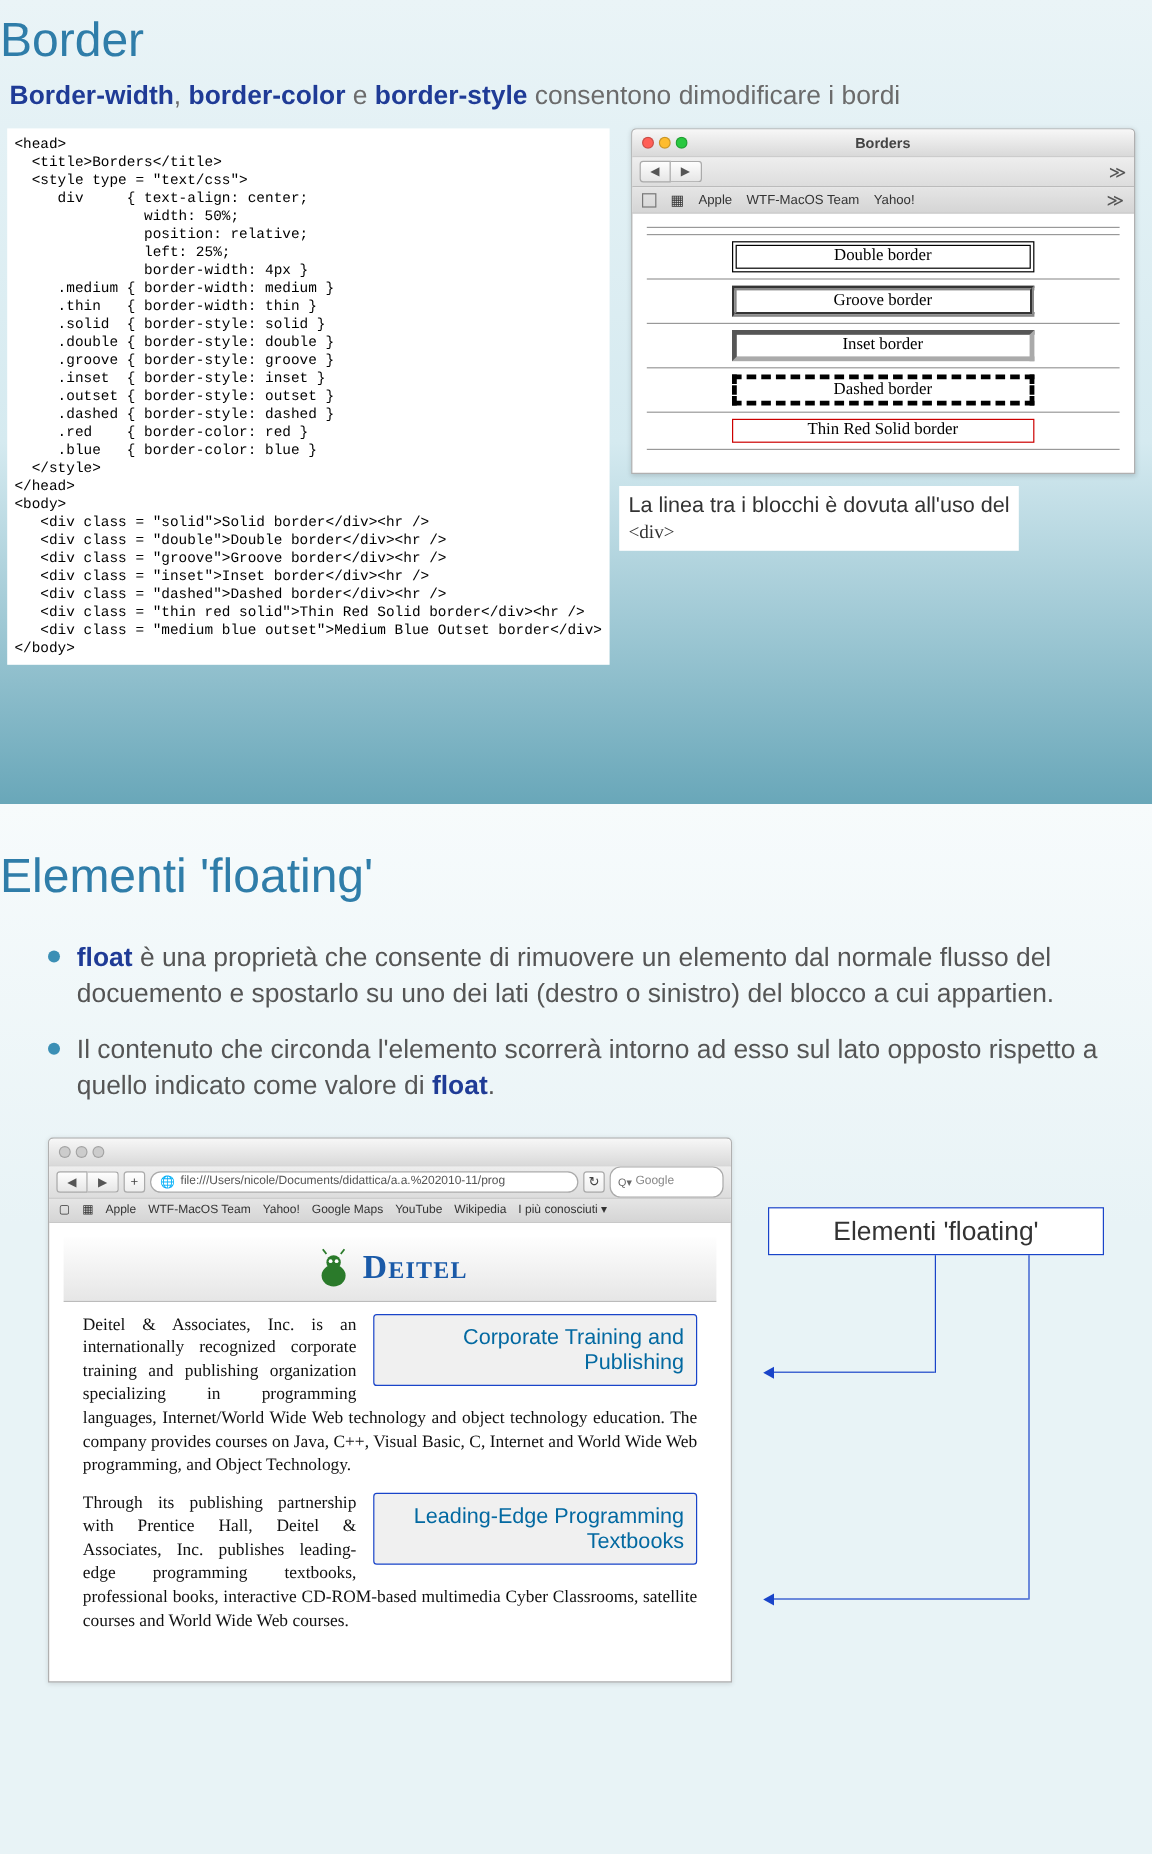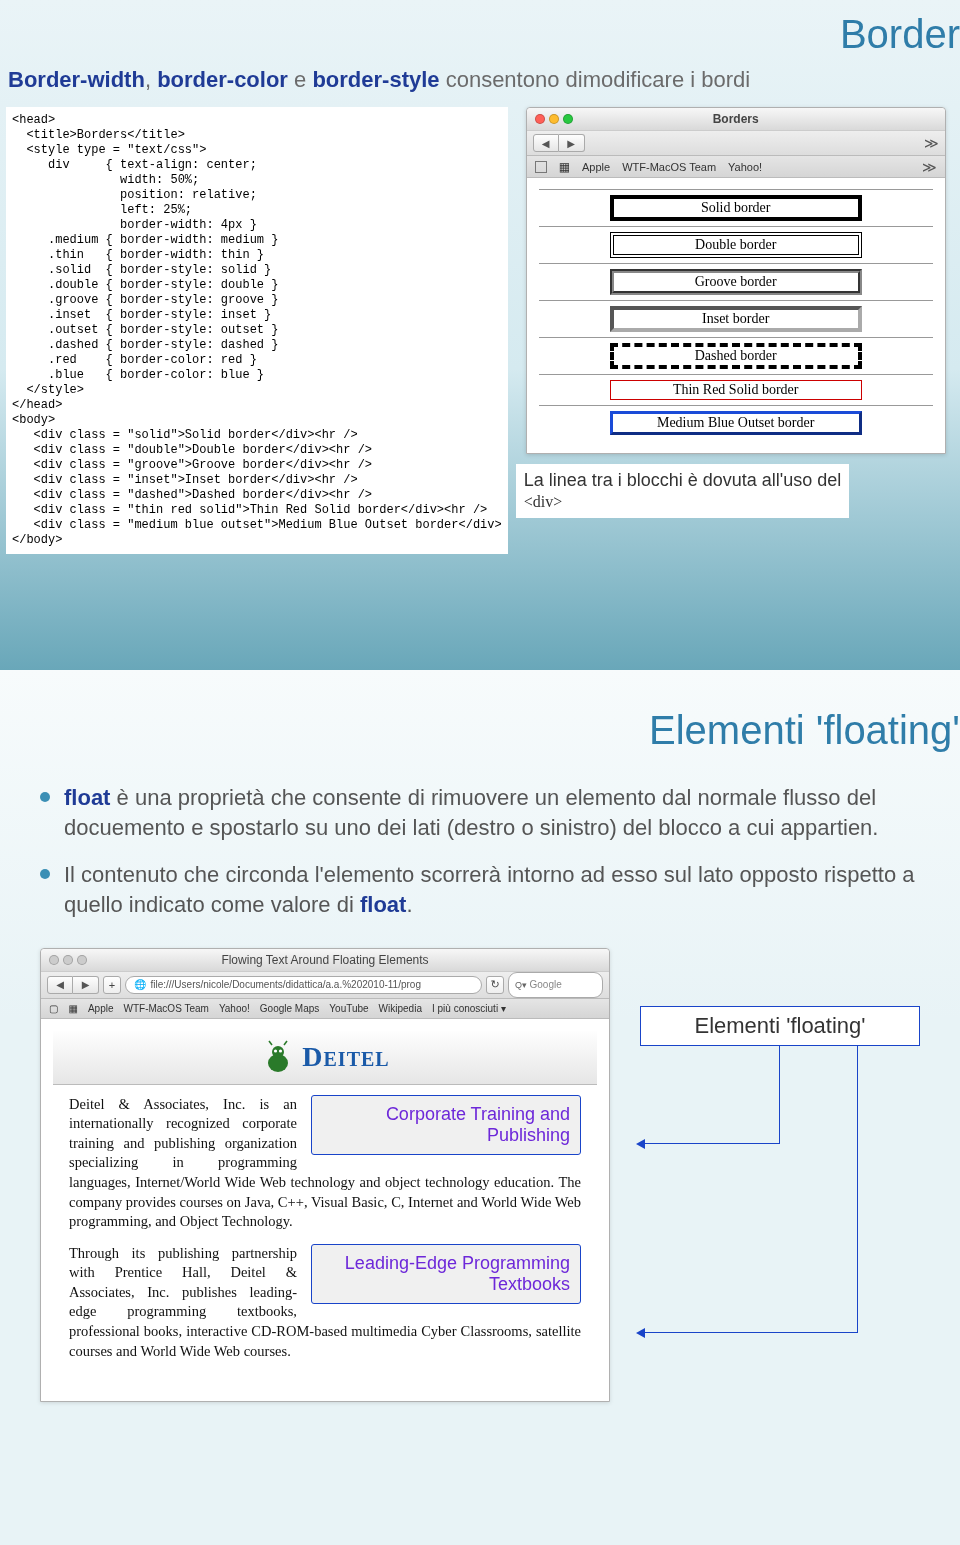--- a/index.html
+++ b/index.html
@@ -2,21 +2,21 @@
 <html><head>
 <meta charset="utf-8">
 <style>
   * { box-sizing: border-box; margin: 0; padding: 0; }
   body { font-family: Arial, Helvetica, sans-serif; width: 960px; background: #fff; }
 
   .slide { width: 960px; position: relative; }
   .slide1 { height: 670px; background: linear-gradient(to bottom, #eaf4f7 0%, #d5eaf0 55%, #69a7b9 100%); padding: 12px 0 0 0; }
   .slide2 { height: 875px; background: linear-gradient(to bottom, #f7fbfc 0%, #e8f3f6 40%, #e8f3f6 100%); padding: 38px 0 0 0; }
 
-  .slide-title { font-size: 40px; color: #2f7da9; text-align: right; font-weight: 400; margin-bottom: 10px; }
+  .slide-title { font-size: 40px; color: #2f7da9; text-align: left; font-weight: 400; margin-bottom: 10px; }
   .subtitle-row { font-size: 22px; color: #6b6b6b; padding: 0 8px 14px 8px; }
   .subtitle-row .strong-blue { color: #1f3b96; font-weight: 700; }
 
   .content-row { display: flex; padding: 0 6px; gap: 8px; }
   .code-block { background: #fff; padding: 6px 6px; font-family: "Courier New", monospace; font-size: 12px; line-height: 1.25; white-space: pre; flex: 0 0 480px; }
   .right-col { flex: 1; }
 
   
   .mac-window { background: #fff; border: 1px solid #b0b0b0; border-radius: 4px 4px 0 0; width: 420px; margin-left: 10px; box-shadow: 0 1px 4px rgba(0,0,0,0.15); }
   .mac-titlebar { background: linear-gradient(#f7f7f7, #d9d9d9); height: 22px; border-radius: 4px 4px 0 0; display: flex; align-items: center; padding: 0 8px; font-size: 12px; color: #444; position: relative; }
@@ -64,21 +64,21 @@
   .bookbar2 { background: linear-gradient(#e5e5e5, #d5d5d5); height: 20px; border-bottom: 1px solid #bbb; display:flex; align-items:center; padding:0 8px; gap:10px; font-size:10px; color:#333; overflow:hidden; white-space:nowrap;}
   .bookbar2 span{flex:0 0 auto;}
 
   .page-body { padding: 12px; font-family: Georgia, serif; }
   .deitel-header { background: linear-gradient(#fefefe,#e6e6e6); height:54px; border-bottom:1px solid #bbb; display:flex; align-items:center; justify-content:center; gap:6px;}
   .bug-icon { width:36px; height:36px; position:relative; }
   .bug-icon svg { width:36px; height:36px; }
   .deitel-name { font-family: Georgia, serif; font-size: 28px; font-weight:700; color:#1a5aa8; letter-spacing:1px; font-variant: small-caps;}
   .article { padding: 10px 16px 16px 16px; font-size: 14.5px; color:#111; }
   .article p { text-align: justify; margin-bottom: 12px; line-height:1.35;}
-  .float-box { float:right; width: 270px; background:#f0f0f0; border:1px solid #1944c9; border-radius:3px; padding:8px 10px; margin: 0 0 8px 14px; font-size:18px; text-align:right; font-family: Arial, sans-serif; color:#6d28d9;}
+  .float-box { float:right; width: 270px; background:#f0f0f0; border:1px solid #1944c9; border-radius:3px; padding:8px 10px; margin: 0 0 8px 14px; font-size:18px; text-align:right; font-family: Arial, sans-serif; color:#0369a1;}
   .clear { clear:both; }
 
   .callout-label { position:absolute; top: 58px; right: 40px; width: 280px; height: 40px; border: 1.5px solid #1944c9; background:#fff; color:#333; font-size:22px; display:flex; align-items:center; justify-content:center; font-family: Arial,sans-serif;}
   .connector { position:absolute; border-right: 1.5px solid #1944c9; }
   .connector.c1 { top: 98px; right: 180px; height: 98px; width:0;}
   .connector.c1::after { content:""; position:absolute; right:0; bottom:0; width: 135px; border-bottom:1.5px solid #1944c9;}
   .connector.c1 .arrow { position:absolute; right:134px; bottom:-5px; width:0;height:0;border-top:5px solid transparent;border-bottom:5px solid transparent;border-right:9px solid #1944c9;}
   .connector.c2 { top: 98px; right: 102px; height: 287px; width:0;}
   .connector.c2::after { content:""; position:absolute; right:0; bottom:0; width: 213px; border-bottom:1.5px solid #1944c9;}
   .connector.c2 .arrow { position:absolute; right:212px; bottom:-5px; width:0;height:0;border-top:5px solid transparent;border-bottom:5px solid transparent;border-right:9px solid #1944c9;}
@@ -143,33 +143,31 @@
         <div class="bookbar">
           <span class="icon-sq"></span>
           <span class="icon-grid"></span>
           <span>Apple</span>
           <span>WTF-MacOS Team</span>
           <span>Yahoo!</span>
           <span class="chev" style="margin-left:auto">≫</span>
         </div>
         <div class="borders-body">
           <hr class="hr-line">
-          <div class="demo-box b-solid">Solid border</div>
           <hr class="hr-line">
           <div class="demo-box b-double">Double border</div>
           <hr class="hr-line">
           <div class="demo-box b-groove">Groove border</div>
           <hr class="hr-line">
           <div class="demo-box b-inset">Inset border</div>
           <hr class="hr-line">
           <div class="demo-box b-dashed">Dashed border</div>
           <hr class="hr-line">
           <div class="demo-box b-thin-red">Thin Red Solid border</div>
           <hr class="hr-line">
-          <div class="demo-box b-med-blue">Medium Blue Outset border</div>
         </div>
       </div>
 
       <div class="caption-note">
         <span>La linea tra i blocchi è dovuta all'uso del</span><br>
         <span class="mono">&lt;div&gt;</span>
       </div>
     </div>
   </div>
 </div>
@@ -193,21 +191,20 @@
   </div>
 
   <div class="screenshot-wrap">
     <div class="mac-window2">
       <div class="mac-titlebar">
         <div class="traffic">
           <span class="tl grey"></span>
           <span class="tl grey"></span>
           <span class="tl grey"></span>
         </div>
-        <div class="win-title" style="font-weight:400">Flowing Text Around Floating Elements</div>
       </div>
       <div class="urlbar-row">
         <div class="navbtn-grp">
           <div class="navbtn">◀</div>
           <div class="navbtn">▶</div>
         </div>
         <div class="sq">+</div>
         <div class="urlfield">
             <span class="globe"></span>
             <span>file:///Users/nicole/Documents/didattica/a.a.%202010-11/prog</span>

